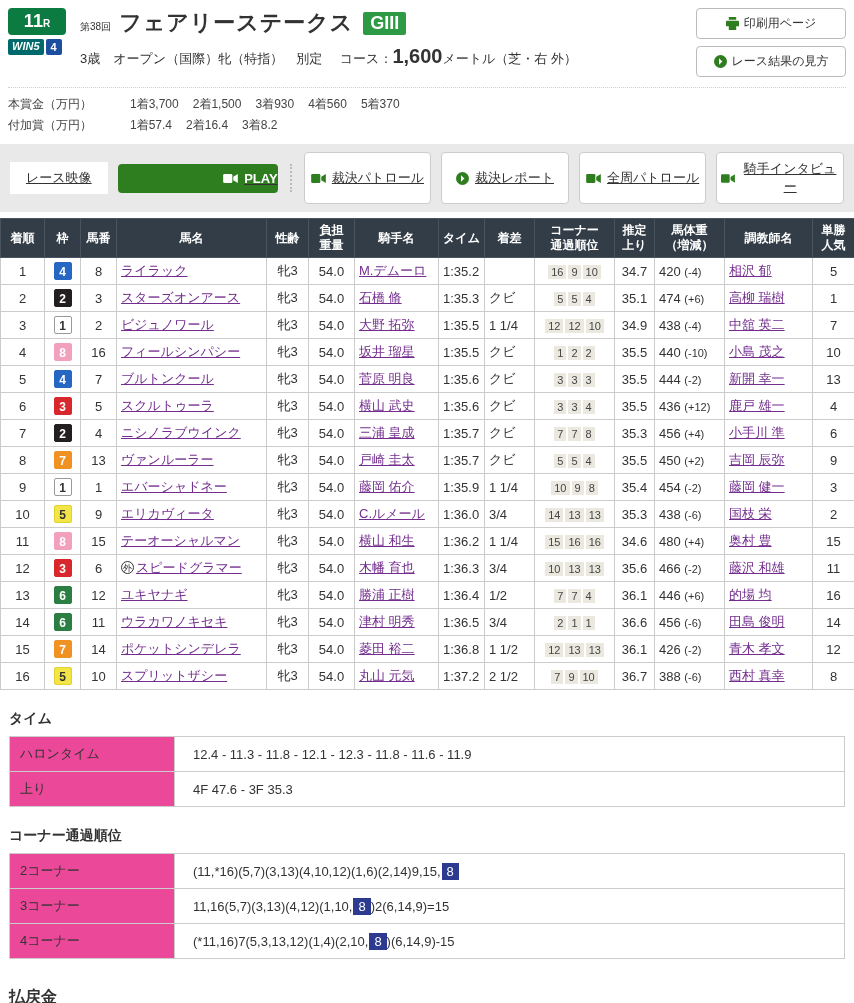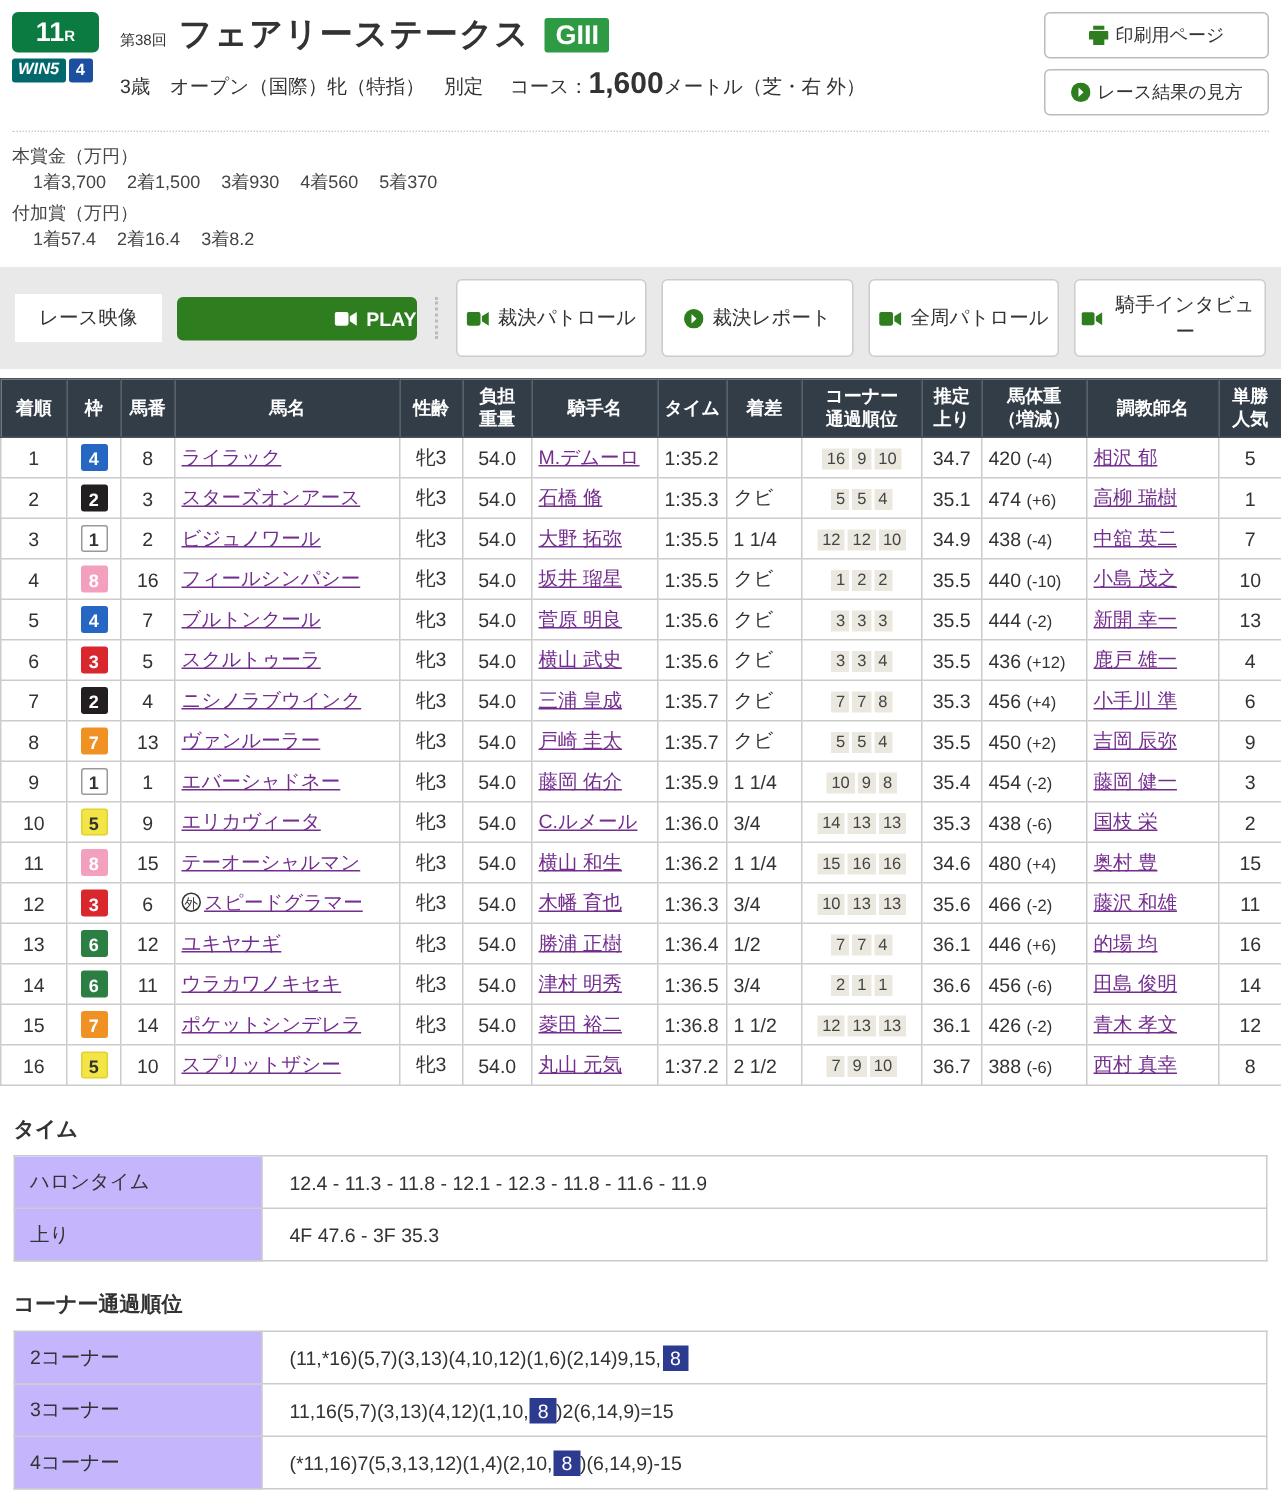--- a/index.html
+++ b/index.html
@@ -39,26 +39,26 @@
   .header-buttons { width:150px; display:flex; flex-direction:column; gap:7px; }
   .hdr-btn {
     border:1px solid #bbb; border-radius:4px; background:#fff; padding:6px 4px;
     font-size:12px; color:#333; display:flex; align-items:center; justify-content:center;
     gap:5px; cursor:pointer; font-family:inherit;
   }
   .prize {
     margin:10px 8px 0 8px; padding:8px 0 10px 0; border-top:1px dotted #c9d4c9;
     font-size:12px; color:#444;
   }
-  .prize-row { display:flex; margin-bottom:4px;flex-direction:column; }
+  .prize-row { display:flex; margin-bottom:4px; }
   .prize-label { width:108px; }
   .prize-place { width:36px; text-align:left; margin-left:14px; }
   .prize-value { width:52px; text-align:right; }
   
-  .toolbar { background:#e9e9e9; padding:8px 10px; display:flex; align-items:center; gap:10px; }
+  .toolbar { background:#e9e9e9; padding:8px 10px; display:flex; align-items:center; gap:10px;text-decoration:underline; }
   .video-label { background:#fff; padding:7px 16px; font-size:13px; }
   .play-btn {
     background:#2e7d1f; color:#fff; font-weight:bold; border:none; border-radius:4px;
     width:160px; padding:7px 0; font-size:13px; display:flex; align-items:center;
     justify-content:flex-end; gap:6px; cursor:pointer; font-family:inherit;
   }
   .tool-divider { border-left:2px dotted #bbb; height:28px; margin:0 2px; }
   .tool-btn {
     flex:1; background:#fff; border:1px solid #ccc; border-radius:4px; padding:7px 4px;
     font-size:13px; color:#333; display:flex; align-items:center; justify-content:center;
@@ -83,21 +83,21 @@
   }
   .w-diff { font-size:11px; }
   .gaiji {
     display:inline-block; border:1px solid #333; border-radius:50%; width:13px; height:13px;
     line-height:13px; text-align:center; font-size:9px; margin-right:2px; vertical-align:1px;
   }
   
   .section { padding:0 9px; }
   .section-title { font-size:14px; font-weight:bold; margin:20px 0 8px 0; }
   .kv-table { width:100%; border-collapse:collapse; }
-  .kv-label { width:165px; background:#c4b5fd; border:1px solid #ccc; padding:8px 10px; font-size:13px; }
+  .kv-label { width:165px; background:#ec4899; border:1px solid #ccc; padding:8px 10px; font-size:13px; }
   .kv-value { border:1px solid #ccc; padding:8px 18px; font-size:13px; }
   .hl-num { background:#2c3a90; color:#fff; padding:1px 5px; margin-left:1px; }
   .payout-title {
     font-size:16px; font-weight:bold; margin:28px 0 0 0; padding-bottom:9px;
     border-bottom:2px solid #3fae49; width:112px;
   }
   .icon-svg { display:inline-block; vertical-align:middle; }
 </style>
 </head>
 <body>

